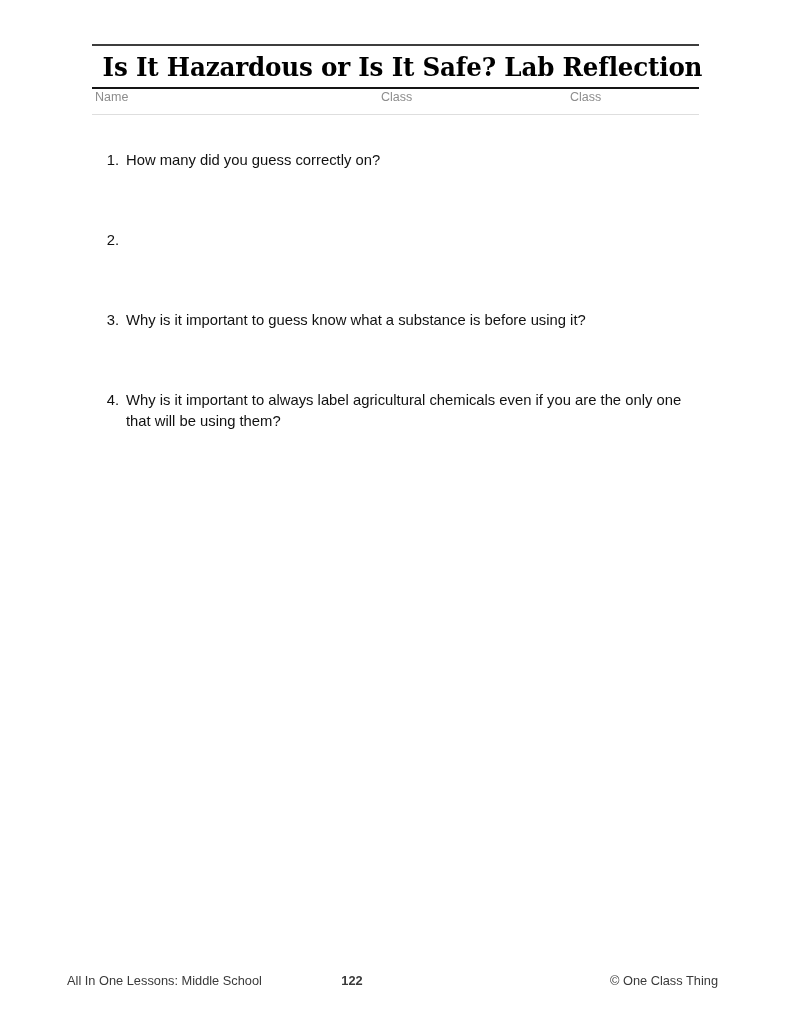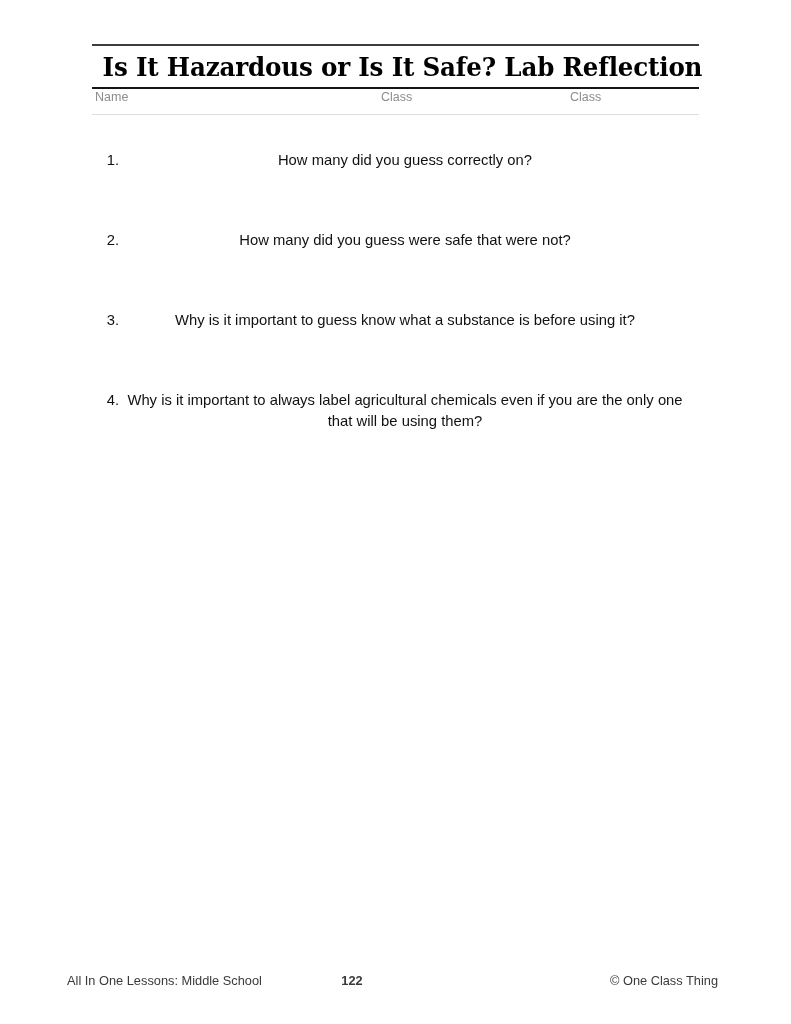--- a/index.html
+++ b/index.html
@@ -110,21 +110,20 @@
     top: 0;
     width: 20px;
     text-align: right;
     font-size: 14.8px;
     line-height: 20.5px;
     color: #111111;
   }
   .q .body {
     display: block;
     max-width: 558px;
-    text-align: center;
   }
 
   
   .footer {
     position: absolute;
     left: 0;
     top: 972px;
     width: 791px;
     height: 22px;
   }
@@ -161,21 +160,20 @@
 
   <div class="questions">
 
     <div class="q">
       <span class="num">1.</span>
       <span class="body">How many did you guess correctly on?</span>
     </div>
 
     <div class="q">
       <span class="num">2.</span>
-      <span class="body">How many did you guess were safe that were not?</span>
     </div>
 
     <div class="q">
       <span class="num">3.</span>
       <span class="body">Why is it important to guess know what a substance is before using it?</span>
     </div>
 
     <div class="q">
       <span class="num">4.</span>
       <span class="body">Why is it important to always label agricultural chemicals even if you are the only one that will be using them?</span>

